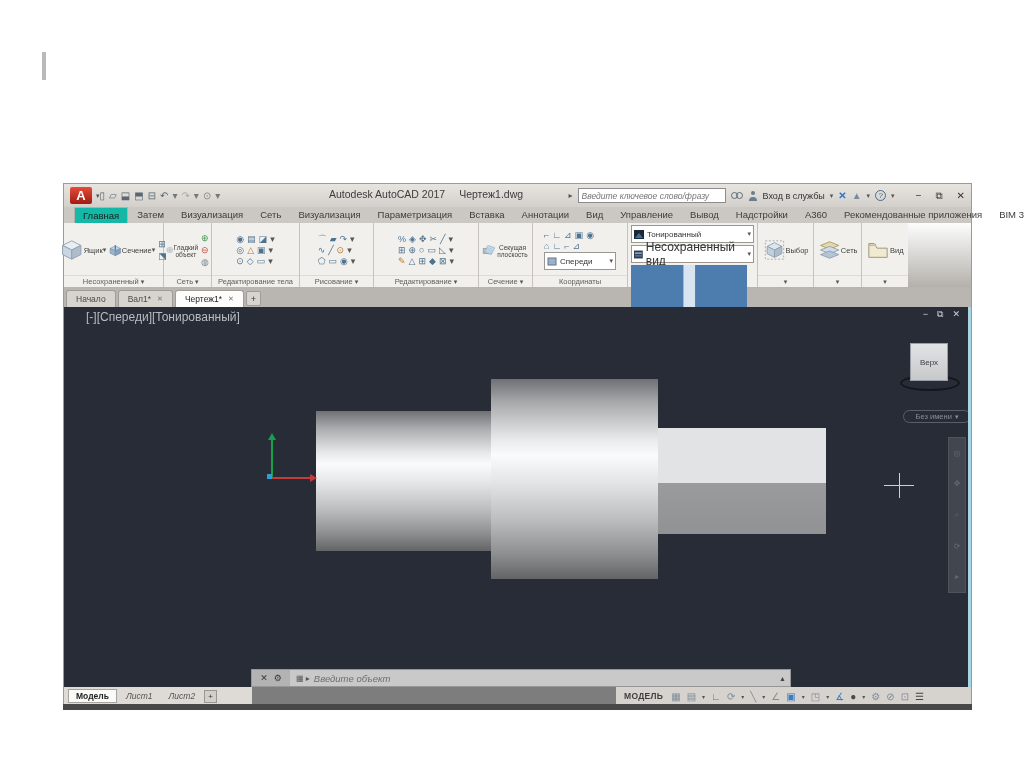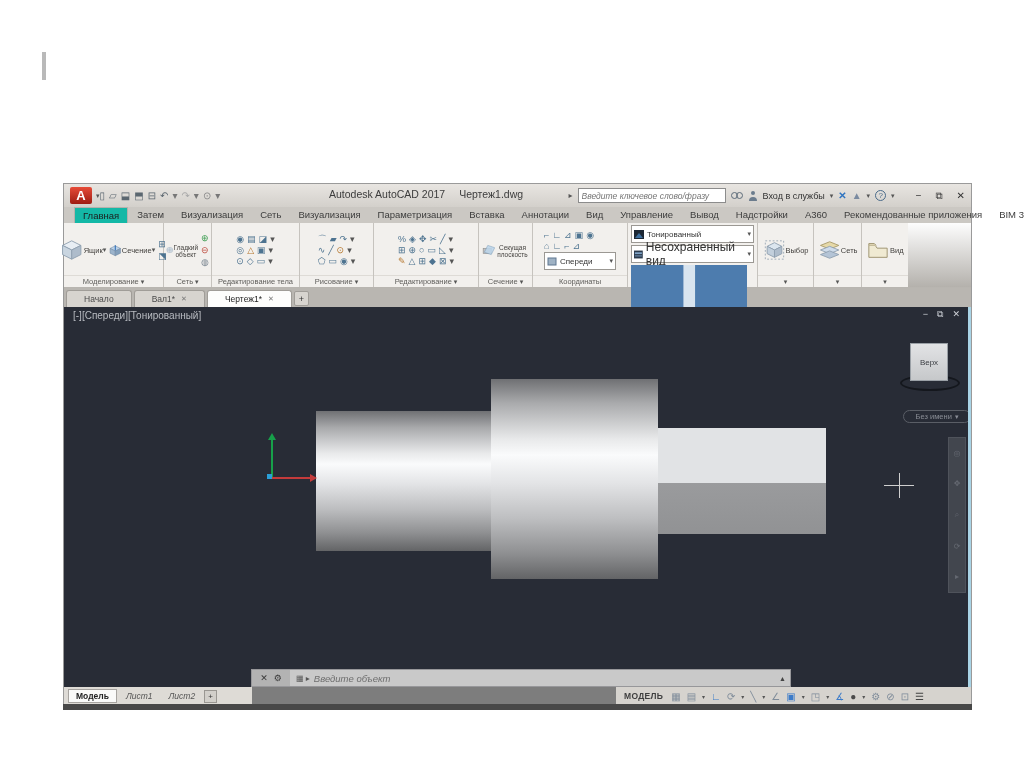--- a/index.html
+++ b/index.html
@@ -54,28 +54,28 @@
   .minicol { display:flex; flex-direction:column; gap:2px; font-size:9px; color:#4d7390; }
   .igrid { display:flex; flex-direction:column; gap:1px; }
   .irow { display:flex; gap:3px; align-items:center; }
   .ic { font-size:9px; line-height:10px; color:#4d7390; }
   .combo { background:#fff; border:1px solid #9b9893; height:13px; display:flex; align-items:center; font-size:8px; color:#333; padding:8px 2px; gap:3px; }
   .combo .cic { width:10px; height:9px; }
   .grad-gap { flex:1; background:linear-gradient(#fdfdfd,#b4b1ac); }
 
   
   .ftabs { height:19px; background:#b9b6b1; display:flex; align-items:flex-end; padding-left:2px; gap:2px; }
-  .ftab { height:17px; padding:0 17px; background:#d7d4cf; border:1px solid #a09d98; border-bottom:none; border-radius:3px 3px 0 0; display:flex; align-items:center; gap:6px; font-size:8.5px; color:#4a4a4a; }
+  .ftab { height:17px; padding:0 9px; background:#d7d4cf; border:1px solid #a09d98; border-bottom:none; border-radius:3px 3px 0 0; display:flex; align-items:center; gap:6px; font-size:8.5px; color:#4a4a4a; }
   .ftab.active { background:#fdfdfc; color:#222; }
   .ftab .ftclose { font-size:7px; color:#777; }
   .ftplus { width:15px; height:15px; background:#d7d4cf; border:1px solid #a09d98; border-radius:2px; margin-bottom:1px; display:flex; align-items:center; justify-content:center; font-size:9px; color:#333; }
 
   
   .vp { position:relative; height:380px; background:#282c36; overflow:hidden; border-right:3px solid #a9d4e6; }
-  .vp-label { position:absolute; left:9px; top:3px; color:#b9bcc2; font-size:10px; }
+  .vp-label { position:absolute; left:22px; top:3px; color:#b9bcc2; font-size:12px; }
   .vp-ctl { position:absolute; right:8px; top:2px; color:#cfd2d8; font-size:9px; display:flex; gap:9px; }
   .vcompass { position:absolute; left:836px; top:68px; width:60px; height:16px; border:2px solid #14171d; border-radius:50%; }
   .vcube { position:absolute; left:846px; top:36px; width:38px; height:38px; background:linear-gradient(#e2e3e5,#c6c8ca); border:1px solid #9aa0a6; color:#3a3d42; font-size:8px; display:flex; align-items:center; justify-content:center; }
   .ucs-pill { position:absolute; left:839px; top:103px; width:68px; height:13px; border:1px solid #5a5e66; border-radius:7px; color:#8a8e96; font-size:7.5px; display:flex; align-items:center; justify-content:center; gap:3px; }
   .navbar { position:absolute; left:884px; top:130px; width:18px; height:156px; background:#474b53; opacity:.85; border:1px solid #565a62; display:flex; flex-direction:column; align-items:center; justify-content:space-around; color:#70747c; font-size:8px; }
 
   .cyl { position:absolute; background:linear-gradient(180deg,#6f7073 0%,#a9aaac 12%,#e8e9ea 30%,#fafbfc 38%,#e3e4e6 52%,#bdbec0 70%,#8f9092 87%,#636466 100%); }
   .cyl1 { left:252px; top:104px; width:175px; height:140px; }
   .cyl2 { left:427px; top:72px; width:167px; height:200px; }
   .hexp { position:absolute; left:594px; top:121px; width:168px; height:106px; }
@@ -206,21 +206,21 @@
               </svg>
             <span class="blabel">Сечение</span>
             <span class="caret">▾</span>
           </div>
           <div class="minicol">
               <span class="ic" style="color: rgb(77, 115, 144);">⊞</span>
               <span class="ic" style="color: rgb(77, 115, 144);">⬔</span>
             </div>
         </div>
         <div class="plabel">
-            <span>Моделирование</span>
+            <span>Несохраненный</span>
             <span class="caret">▾</span>
           </div>
       </div>
 
       <div class="panel" style="width:48px">
         <div class="pbody">
           <div class="bigbtn" style="width:32px">
             <svg viewBox="0 0 24 24">
                 <rect x="3" y="4" width="18" height="16" rx="6" fill="#d4dce4" stroke="#8fa0b0"></rect>
                 <path d="M3 12 h18 M12 4 v16" stroke="#8fa0b0" fill="none"></path>

